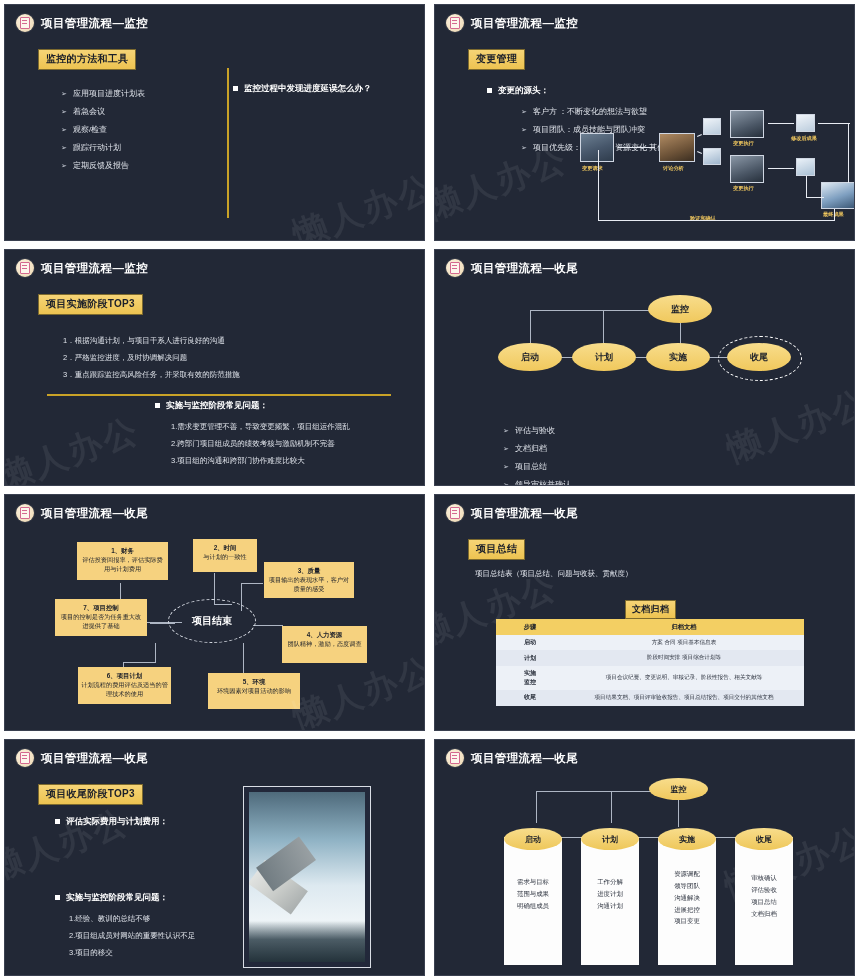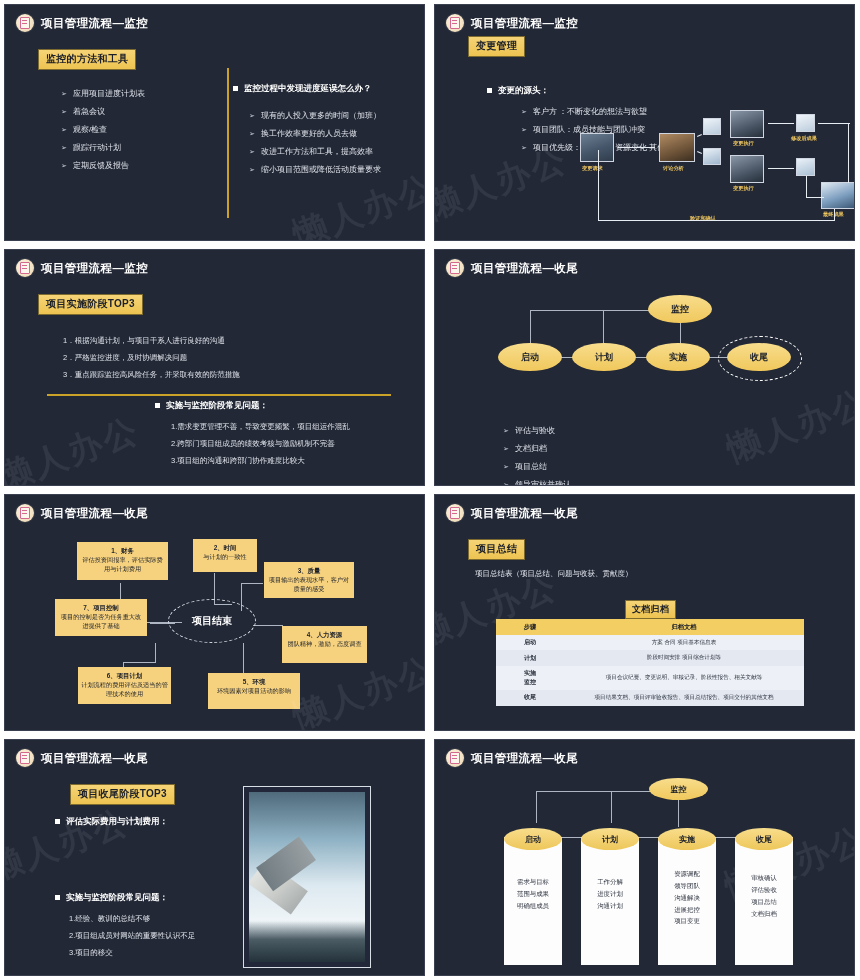--- a/index.html
+++ b/index.html
@@ -130,52 +130,34 @@
             <span class="g">➢</span>
             <span>定期反馈及报告</span>
           </li>
       </ul>
 
       <div class="s1-right">
         <div class="sq">
           <span class="b"></span>
             <span>监控过程中发现进度延误怎么办？</span>
         </div>
-        <ul class="plain s1-sub">
-          <li class="arr">
-              <span class="g">➢</span>
-              <span>现有的人投入更多的时间（加班）</span>
-            </li>
-          <li class="arr">
-              <span class="g">➢</span>
-              <span>换工作效率更好的人员去做</span>
-            </li>
-          <li class="arr">
-              <span class="g">➢</span>
-              <span>改进工作方法和工具，提高效率</span>
-            </li>
-          <li class="arr">
-              <span class="g">➢</span>
-              <span>缩小项目范围或降低活动质量要求</span>
-            </li>
-        </ul>
       </div>
       <div class="wm" style="right:-14px;bottom:6px;">懒人办公</div>
     </div>
   </div>
 
   <div class="cell">
     <div class="slide">
       <div class="hdr">
         <span class="logo">
             <i></i>
           </span>
         <h1>项目管理流程—监控</h1>
       </div>
-      <div style="position:absolute;left:33px;top:30px;font-family:Liberation Serif, serif;">
+      <div style="position:absolute;left:33px;top:43px;font-family:Liberation Serif, serif;">
         <span class="chip">变更管理</span>
       </div>
 
       <div class="s2-list">
         <div class="sq">
           <span class="b"></span>
             <span>变更的源头：</span>
         </div>
         <ul class="plain" style="margin-top:10px;padding-left:18px;">
           <li class="arr">
@@ -424,21 +406,21 @@
   </div>
 
   <div class="cell">
     <div class="slide">
       <div class="hdr">
         <span class="logo">
             <i></i>
           </span>
         <h1>项目管理流程—收尾</h1>
       </div>
-      <div style="position:absolute;left:33px;top:43px;margin-left:32px;">
+      <div style="position:absolute;left:33px;top:43px;">
         <span class="chip">项目收尾阶段TOP3</span>
       </div>
 
       <div style="position:absolute;left:50px;top:76px;width:165px;">
         <div class="sq">
           <span class="b"></span>
             <span>评估实际费用与计划费用：</span>
         </div>
       </div>
 

